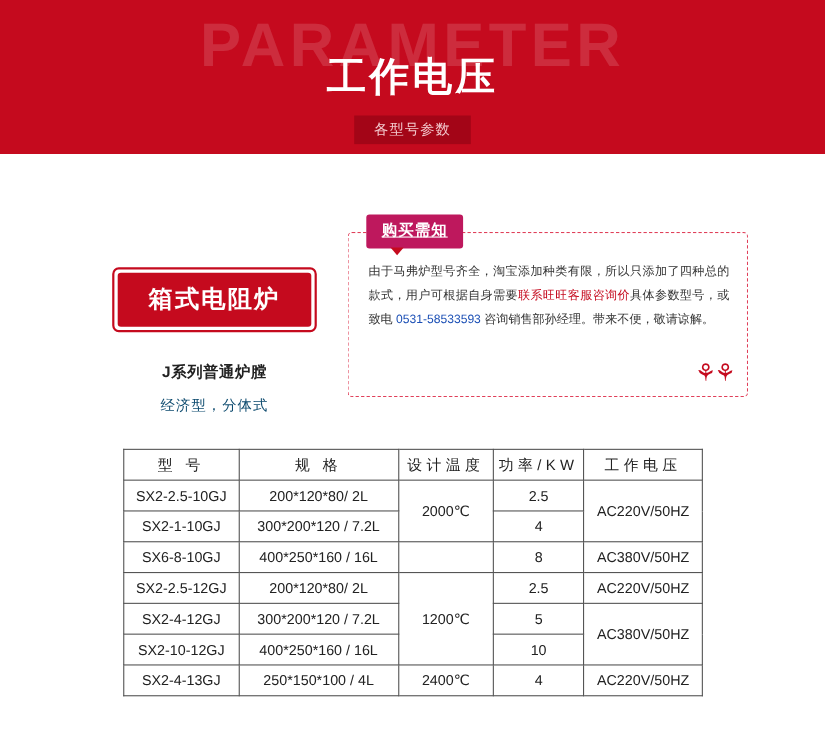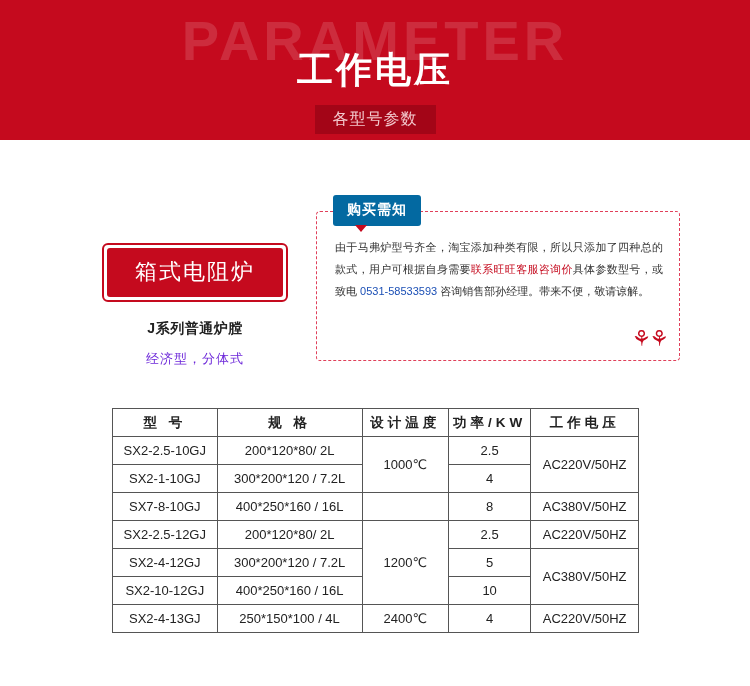--- a/index.html
+++ b/index.html
@@ -39,21 +39,21 @@
   }
   .header .subtitle-wrap{
     position:absolute;
     top:105px;left:0;width:750px;
     text-align:center;
   }
   .header .subtitle{
     display:inline-block;
     background:#a30517;
     color:#f3c8cd;
-    font-size:16px;
+    font-size:13px;
     padding:4px 18px;
     letter-spacing:1px;
   }
   .header-bottom-line{
     width:750px;height:3px;background:#ffffff;
   }
 
   
   .content{
     position:relative;
@@ -74,59 +74,60 @@
     box-sizing:border-box;
     border:2px solid #c50a1e;
     border-radius:6px;
     padding:3px;
     margin:0 auto;
   }
   .model-badge-inner{
     background:#c50a1e;
     color:#ffffff;
     font-size:22px;
-    font-weight:normal;
+    font-weight:bold;
     letter-spacing:2px;
     padding:9px 0 10px;
     border-radius:3px;
   }
   .left-line1{
-    margin-top:18px;
+    margin-top:28px;
     font-size:14px;
     font-weight:bold;
     color:#222;
     letter-spacing:0.5px;
   }
   .left-line2{
     margin-top:12px;
     font-size:13px;
-    color:#6d28d9;
+    color:#0c4a6e;
     letter-spacing:1px;
   }
 
   
   .notice{
     position:absolute;
     left:316px;top:68px;
     width:364px;
     height:150px;
     border:1px dashed #e0405a;
     border-radius:4px;
     box-sizing:border-box;
   }
   .notice-tag{
     position:absolute;
     left:16px;top:-17px;
-    background:#0369a1;
+    background:#be185d;
     color:#ffffff;
     font-size:14px;
     font-weight:bold;
     padding:6px 14px 7px;
     border-radius:3px;
     letter-spacing:1px;
+    text-decoration:underline;
   }
   .notice-tag:after{
     content:"";
     position:absolute;
     left:22px;bottom:-6px;
     width:0;height:0;
     border-left:6px solid transparent;
     border-right:6px solid transparent;
     border-top:7px solid #c50a1e;
   }
@@ -159,21 +160,21 @@
     color:#222;
   }
   table td,table th{
     border:1px solid #555;
     text-align:center;
     height:27px;
     font-weight:normal;
     padding:0 2px;
   }
   table th{
-    font-weight:bold;
+    font-weight:normal;
     letter-spacing:4px;
     font-size:13.5px;
   }
   .c1{width:108px;}
   .c2{width:148px;margin-left:43px;}
   .c3{width:86px;}
   .c4{width:80px;}
   .c5{width:105px;}
 
   
@@ -224,31 +225,31 @@
         <th class="c2">规  格</th>
         <th class="c3">设计温度</th>
         <th class="c4">功率/KW</th>
         <th class="c5">工作电压</th>
       </tr>
     </thead>
     <tbody>
       <tr>
         <td>SX2-2.5-10GJ</td>
         <td>200*120*80/ 2L</td>
-        <td rowspan="2">1000℃</td>
+        <td rowspan="2">2000℃</td>
         <td>2.5</td>
         <td rowspan="2">AC220V/50HZ</td>
       </tr>
       <tr>
         <td>SX2-1-10GJ</td>
         <td>300*200*120 / 7.2L</td>
         <td>4</td>
       </tr>
       <tr>
-        <td>SX7-8-10GJ</td>
+        <td>SX6-8-10GJ</td>
         <td>400*250*160 / 16L</td>
         <td></td>
         <td>8</td>
         <td>AC380V/50HZ</td>
       </tr>
       <tr>
         <td>SX2-2.5-12GJ</td>
         <td>200*120*80/ 2L</td>
         <td rowspan="3">1200℃</td>
         <td>2.5</td>

